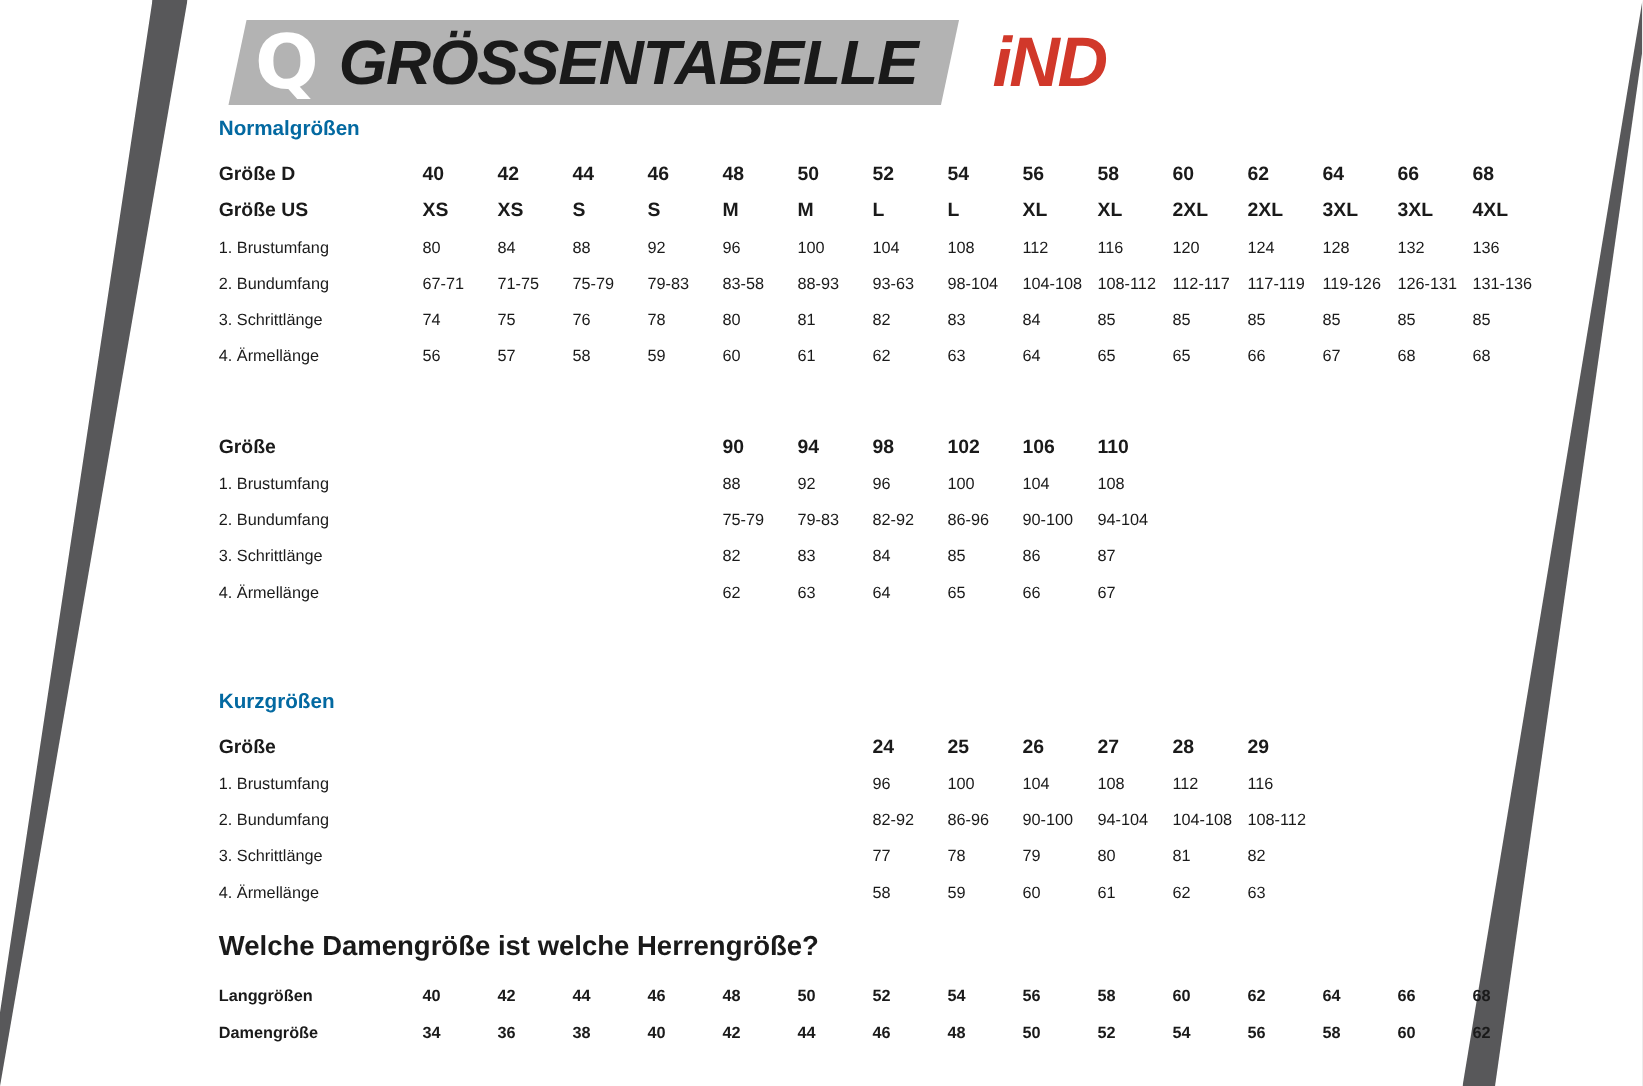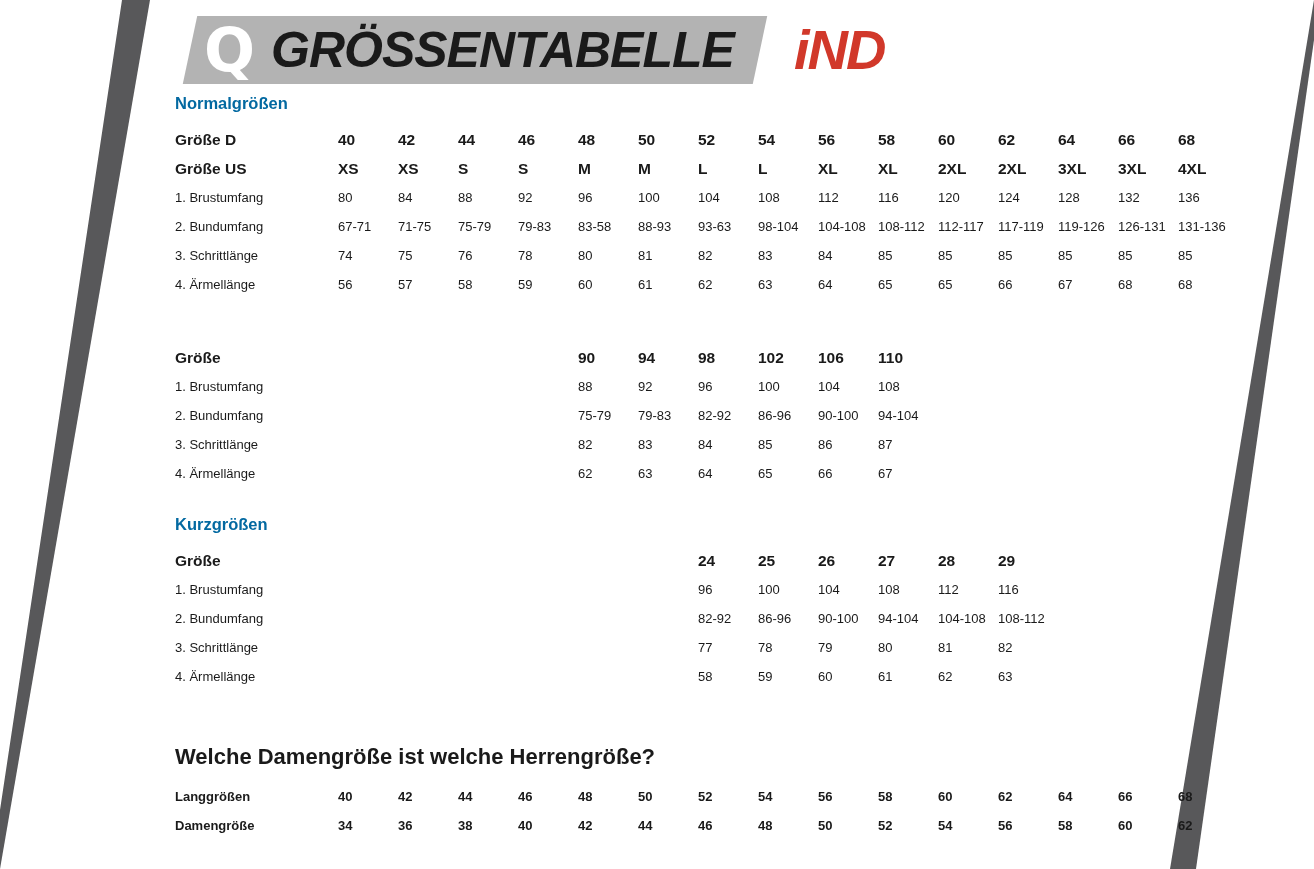--- a/index.html
+++ b/index.html
@@ -405,21 +405,21 @@
           <td class="val">63</td>
           <td class="val">64</td>
           <td class="val">65</td>
           <td class="val">66</td>
           <td class="val">67</td>
         </tr>
       </tbody>
     </table>
   </div>
 
-  <div class="section" style="top:421px;">
+  <div class="section" style="top:458px;">
     <div class="section-title">Kurzgrößen</div>
     <table class="grid">
       <colgroup>
         <col class="col-label">
         <col class="col-n">
           <col class="col-n">
           <col class="col-n">
           <col class="col-n">
           <col class="col-n">
           <col class="col-n">

